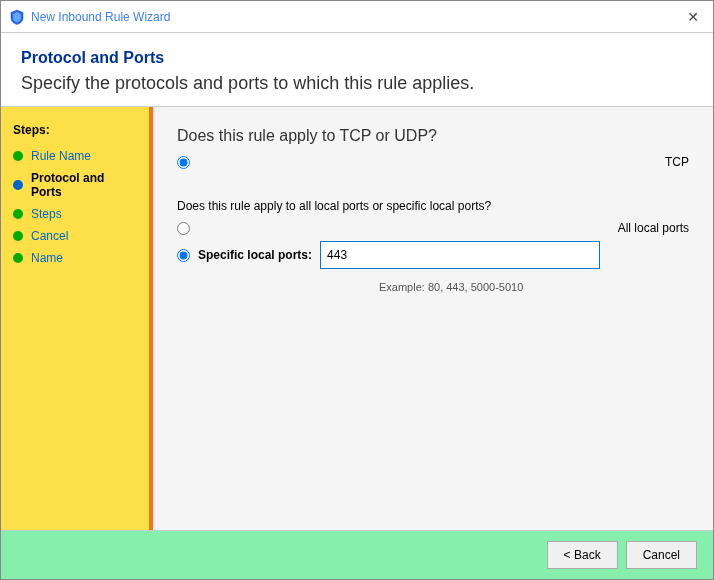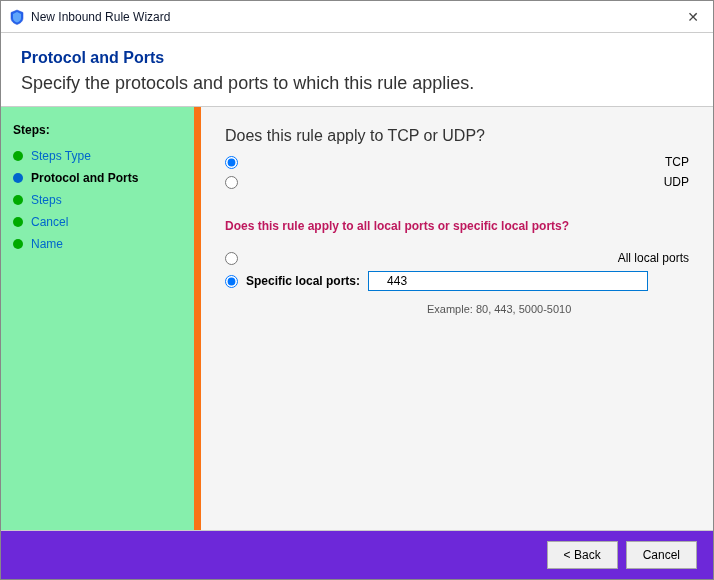--- a/index.html
+++ b/index.html
@@ -34,21 +34,21 @@
     }
     .titlebar-icon {
       width: 16px;
       height: 16px;
       margin-right: 6px;
       flex-shrink: 0;
     }
     .titlebar-title {
       flex: 1;
       font-size: 12px;
-      color: #0f172a;
+      color: #3b82f6;
     }
     .titlebar-close {
       width: 24px;
       height: 24px;
       display: flex;
       align-items: center;
       justify-content: center;
       cursor: pointer;
       font-size: 14px;
       color: #444;
@@ -71,23 +71,23 @@
       color: #333;
     }
 
     .main-body {
       display: flex;
       flex: 1;
       overflow: hidden;
     }
 
     .sidebar {
-      width: 200px;
-      background: #86efac;
-      border-right: 7px solid #f97316;
+      width: 152px;
+      background: #fde047;
+      border-right: 4px solid #f97316;
       padding: 12px 0;
       flex-shrink: 0;
     }
     .steps-label {
       font-size: 12px;
       font-weight: 700;
       padding: 4px 12px 8px 12px;
       color: #000;
     }
     .step-item {
@@ -142,60 +142,59 @@
 
     .divider {
       height: 20px;
     }
 
     .port-section {
       margin-top: 4px;
     }
     .port-question {
       font-size: 12px;
-      color: #be185d;
-      margin-bottom: 18px;
-      font-weight: bold;
+      color: #000000;
+      margin-bottom: 8px;
     }
 
     .specific-ports-row {
       display: flex;
       align-items: center;
       margin-bottom: 12px;
     }
     .specific-ports-row label {
       font-size: 12px;
       cursor: pointer;
       display: flex;
       align-items: center;
       white-space: nowrap;
     }
     .specific-ports-row input[type="radio"] {
       margin-right: 8px;
     }
     .port-input {
       width: 280px;
-      height: 20px;
+      height: 28px;
       border: 1px solid #0078d4;
-      padding: 2px 18px;
+      padding: 2px 6px;
       font-size: 12px;
       margin-left: 8px;
       outline: none;
       background: #fff;
     }
 
     .example-text {
       font-size: 11px;
       color: #555;
       margin-left: 202px;
       margin-top: 2px;
     }
 
     .footer {
-      background: #6d28d9;
+      background: #86efac;
       border-top: 1px solid #ccc;
       padding: 10px 16px;
       display: flex;
       justify-content: flex-end;
       gap: 8px;
       flex-shrink: 0;
     }
 
     .btn {
       height: 28px;
@@ -232,21 +231,21 @@
     <div class="header-subtitle">Specify the protocols and ports to which this rule applies.</div>
   </div>
 
   <div class="main-body">
 
     <div class="sidebar">
       <div class="steps-label">Steps:</div>
 
       <div class="step-item">
         <div class="step-dot"></div>
-        <span>Steps Type</span>
+        <span>Rule Name</span>
       </div>
       <div class="step-item active">
         <div class="step-dot" style="background:#0066cc;"></div>
         <span>Protocol and Ports</span>
       </div>
       <div class="step-item">
         <div class="step-dot"></div>
         <span>Steps</span>
       </div>
       <div class="step-item">
@@ -261,24 +260,20 @@
 
     <div class="right-panel">
 
       <div class="question-text">Does this rule apply to TCP or UDP?</div>
 
       <div class="radio-group">
         <div class="radio-option">
           <input type="radio" id="tcp" name="protocol" checked="" style="">
           <label for="tcp">TCP</label>
         </div>
-        <div class="radio-option">
-          <input type="radio" id="udp" name="protocol" style="">
-          <label for="udp">UDP</label>
-        </div>
       </div>
 
       <div class="divider"></div>
 
       <div class="port-section">
         <div class="port-question">Does this rule apply to all local ports or specific local ports?</div>
 
         <div class="radio-option">
           <input type="radio" id="all-ports" name="ports" style="">
           <label for="all-ports">All local ports</label>

